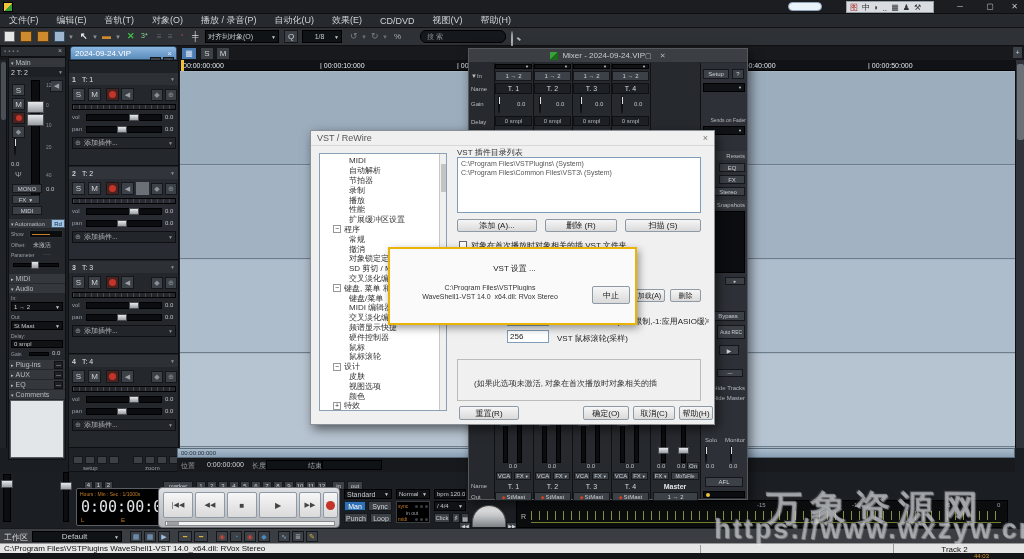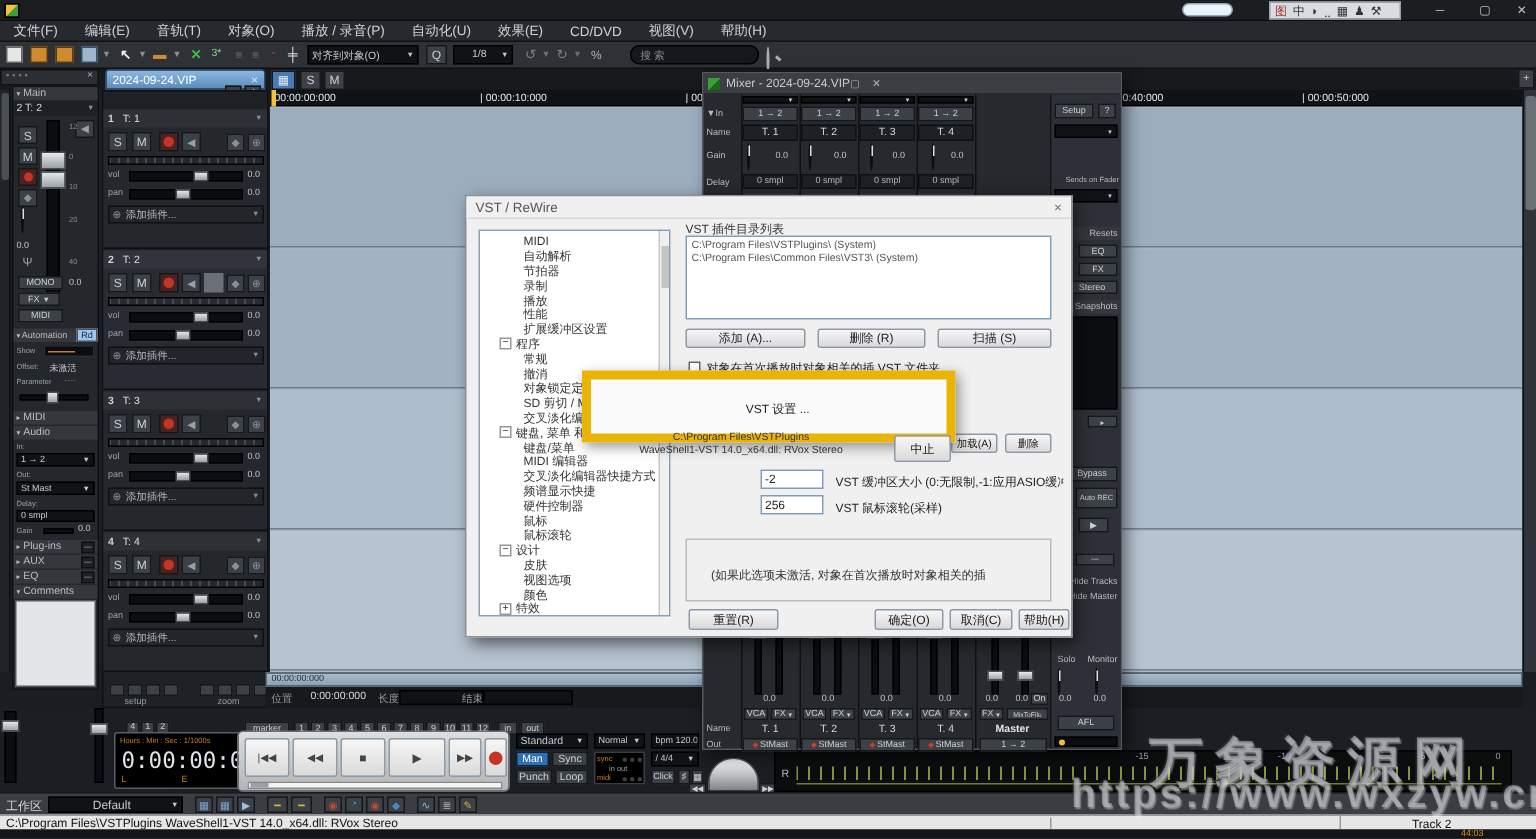--- a/index.html
+++ b/index.html
@@ -534,21 +534,21 @@
   <div class="ab" style="left:0;top:543px;width:1024px;height:10px;background:#e6e6e6;border-top:1px solid #999;color:#111">
     <span class="ab f8 nw" style="left:4px;top:0;width:620px">C:\Program Files\VSTPlugins WaveShell1-VST 14.0_x64.dll: RVox Stereo</span>
     <span class="ab seg" style="left:700px;top:1px;height:8px"></span>
     <span class="ab seg ctr f8" style="left:893px;top:0;width:122px;height:10px">Track 2</span>
   </div>
   <div class="ab" style="left:0;top:553px;width:1024px;height:6px;background:#141518">
     <span class="ab f6" style="left:974px;top:0;color:#d8922a">44:03</span>
   </div>
 
   <div class="ab" style="left:468px;top:48px;width:280px;height:452px;background:#26292d;border:1px solid #55595e;z-index:20;box-shadow:3px 4px 10px rgba(0,0,0,.5)">
-    <div class="ab lft" style="left:0;top:0;width:278px;height:13px;background:#3b3e42;padding:0 3px;justify-content:flex-start">
+    <div class="ab lft" style="left:0;top:0;width:278px;height:13px;background:#3b3e42;padding:0 3px;justify-content:center">
       <span class="lft" style="gap:4px">
           <i style="width:8px;height:8px;background:linear-gradient(135deg,#3aa03a 50%,#1a6a1a 50%);display:block"></i>
           <span class="f8 nw" style="color:#c8cbce">Mixer  -  2024-09-24.VIP</span>
         </span>
       <span class="lft" style="gap:8px">
           <span class="f7" style="color:#b0b4b8">▢</span>
           <span class="f7" style="color:#b0b4b8">✕</span>
         </span>
     </div>
     
@@ -821,21 +821,21 @@
     <span class="ab f8 nw" style="left:246px;top:202px;width:152px;color:#222">VST 鼠标滚轮(采样)</span>
     <div class="ab" style="left:146px;top:228px;width:244px;height:42px;border:1px solid #bbb">
       <span class="ab f8 nw" style="left:16px;top:18px;width:222px;color:#333">(如果此选项未激活, 对象在首次播放时对象相关的插</span>
     </div>
     <span class="ab wbtn f8" style="left:148px;top:275px;width:60px;height:14px">重置(R)</span>
     <span class="ab wbtn f8" style="left:272px;top:275px;width:46px;height:14px">确定(O)</span>
     <span class="ab wbtn f8" style="left:322px;top:275px;width:42px;height:14px">取消(C)</span>
     <span class="ab wbtn f8" style="left:368px;top:275px;width:34px;height:14px">帮助(H)</span>
   </div>
 
-  <div class="ab" style="left:388px;top:247px;width:249px;height:48px;background:#fafafa;border:6px solid #eab308;box-shadow:2px 3px 8px rgba(0,0,0,.4);z-index:40">
+  <div class="ab" style="left:388px;top:247px;width:249px;height:78px;background:#fafafa;border:2px solid #eab308;box-shadow:2px 3px 8px rgba(0,0,0,.4);z-index:40">
     <span class="ab ctr f8" style="left:0;top:14px;width:249px;color:#222">VST 设置 ...</span>
     <span class="ab ctr f7 nw" style="left:10px;top:35px;width:180px;color:#333">C:\Program Files\VSTPlugins</span>
     <span class="ab ctr f7 nw" style="left:10px;top:44px;width:180px;color:#333">WaveShell1-VST 14.0_x64.dll: RVox Stereo</span>
     <span class="ab wbtn f8" style="left:202px;top:37px;width:38px;height:18px">中止</span>
   </div>
 
   <div class="ab" style="left:0;top:0;width:1024px;height:559px;pointer-events:none;z-index:60">
     <span class="ab wm" style="left:766px;top:484px;font-size:36px;letter-spacing:8px">万象资源网</span>
     <span class="ab wm" style="left:714px;top:514px;font-size:27px;letter-spacing:2px">https://www.wxzyw.cn</span>
   </div>

